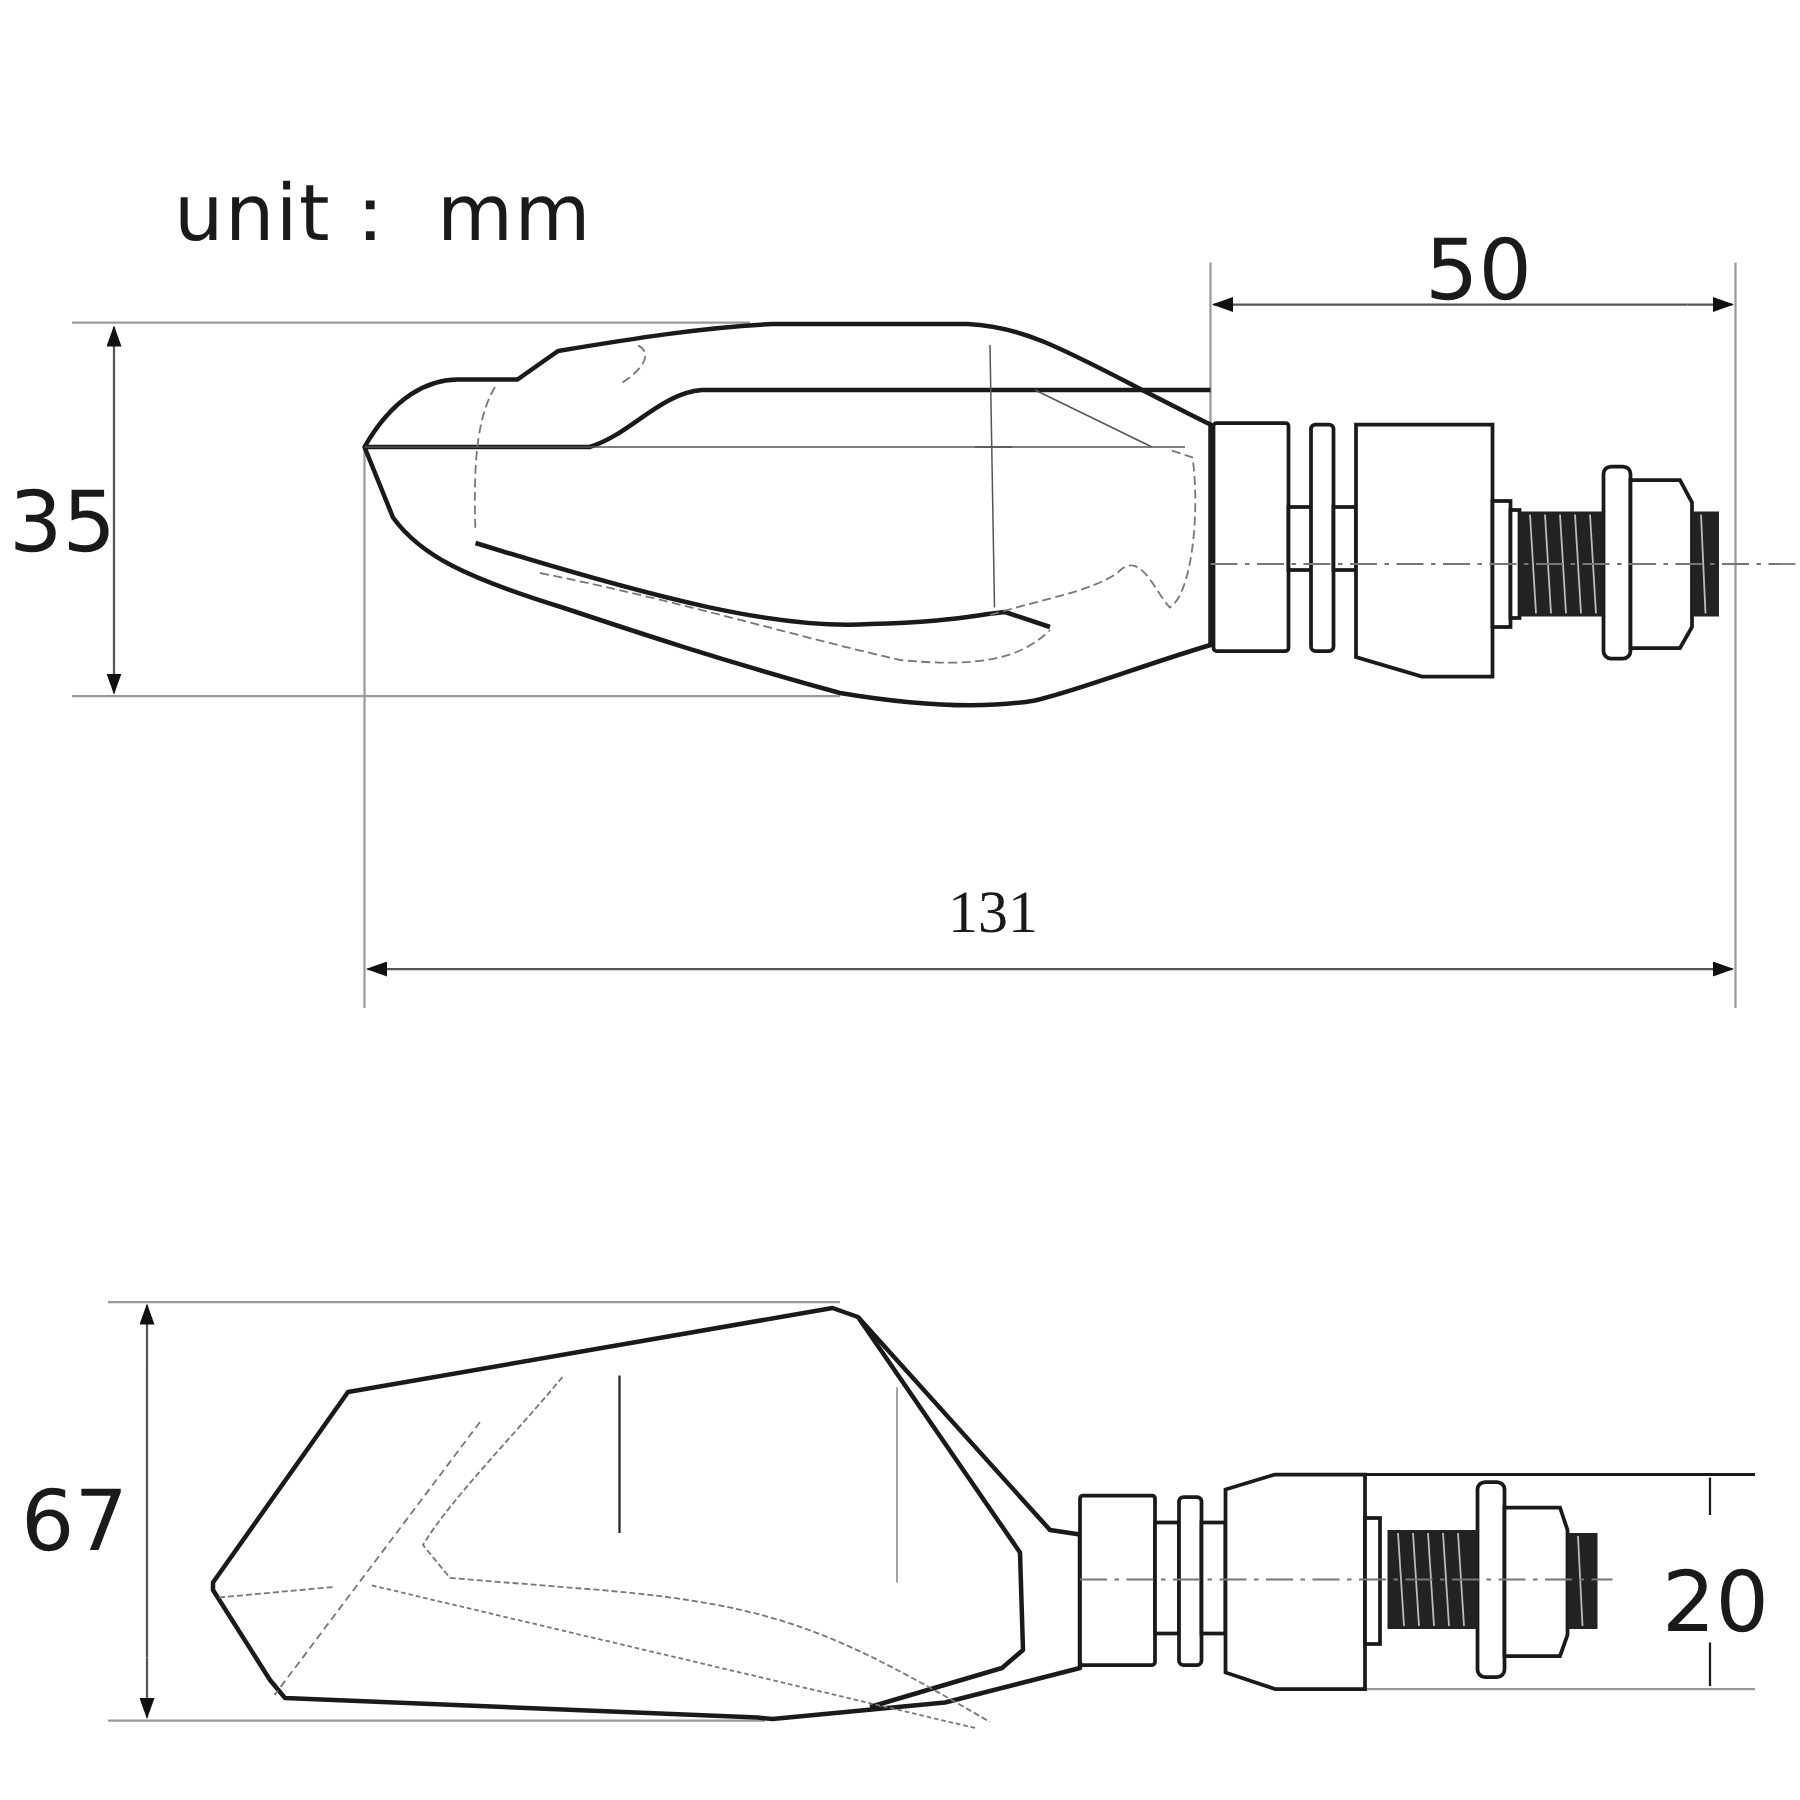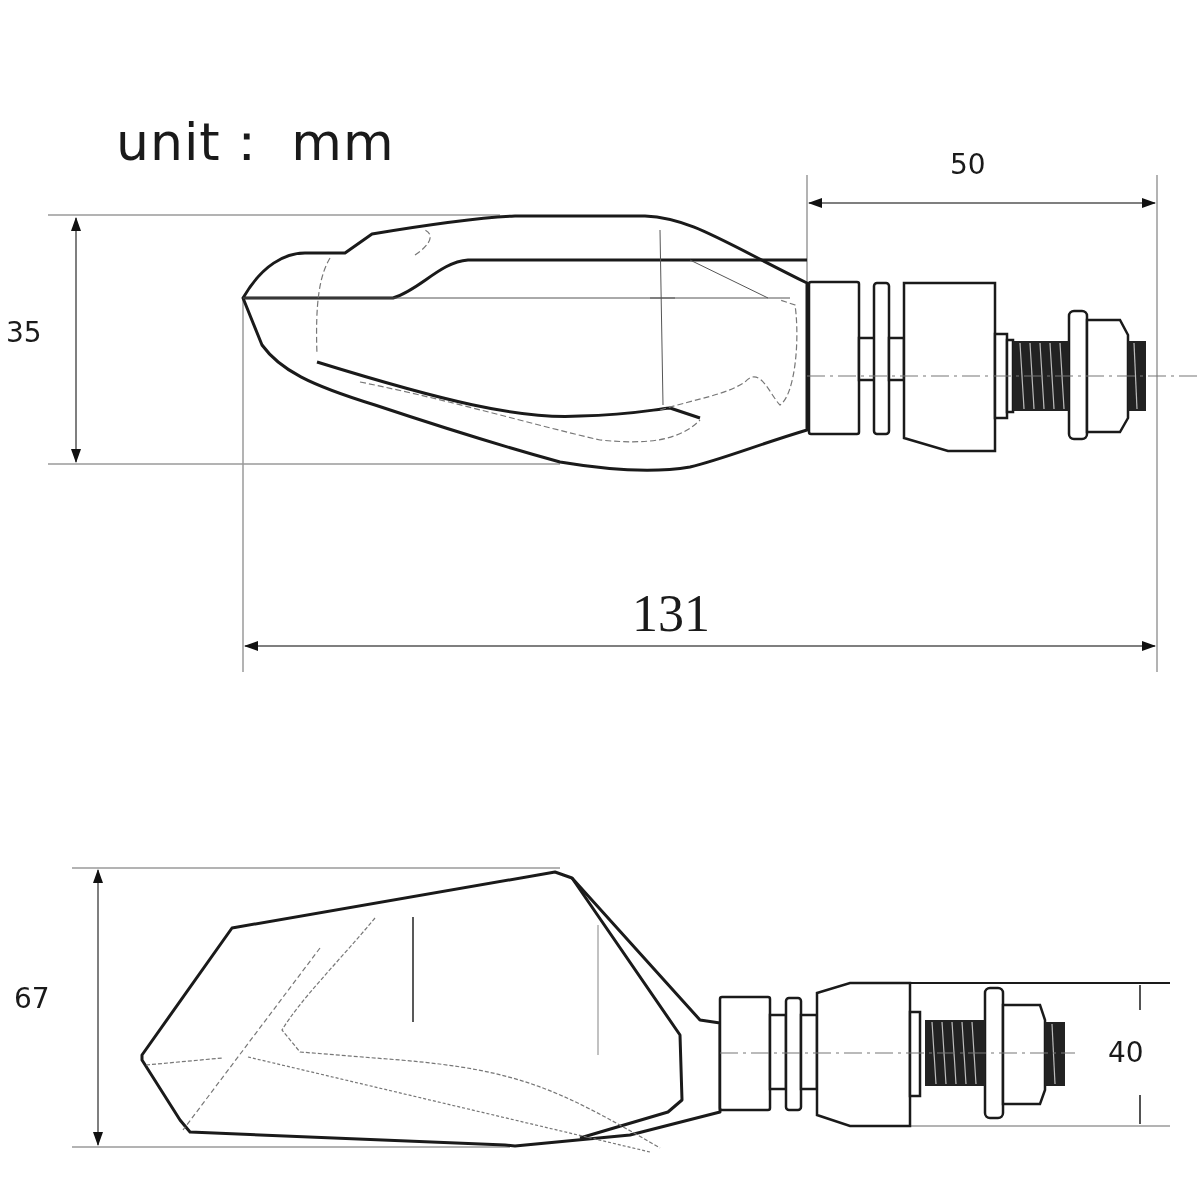--- a/index.html
+++ b/index.html
@@ -1,30 +1,30 @@
 <!DOCTYPE html>
 <html><head>
 <meta charset="utf-8">
 <style>
   html,body{margin:0;padding:0;background:#ffffff;}
   body{width:1200px;height:1200px;position:relative;overflow:hidden;font-family:"DejaVu Sans","Liberation Sans",sans-serif;}
   .unit{position:absolute;left:116px;top:108px;font-size:52px;color:#1a1a1a;letter-spacing:1px;}
-  .dim{position:absolute;font-size:28px;color:#1a1a1a;}
-  .dim-serif{font-family:"Liberation Serif","DejaVu Serif",serif;font-size:52px;}
+  .dim{position:absolute;font-size:56px;color:#1a1a1a;}
+  .dim-serif{font-family:"Liberation Serif","DejaVu Serif",serif;font-size:40px;}
   svg{position:absolute;left:0;top:0;}
 </style>
 </head>
 <body>
 
 <div class="unit">unit： mm</div>
 <div class="dim" style="left:6px;top:316px;">35</div>
 <div class="dim" style="left:950px;top:148px;">50</div>
 <div class="dim dim-serif" style="left:632px;top:584px;">131</div>
 <div class="dim" style="left:14px;top:982px;">67</div>
-<div class="dim" style="left:1108px;top:1036px;">40</div>
+<div class="dim" style="left:1108px;top:1036px;">20</div>
 
 <svg width="1200" height="1200" viewBox="0 0 1200 1200">
   <defs>
     <marker id="arr" markerWidth="14" markerHeight="10" refX="13" refY="5" orient="auto" markerUnits="userSpaceOnUse">
       <path d="M0,0 L14,5 L0,10 Z" fill="#111"></path>
     </marker>
   </defs>
 
   <g>
 

